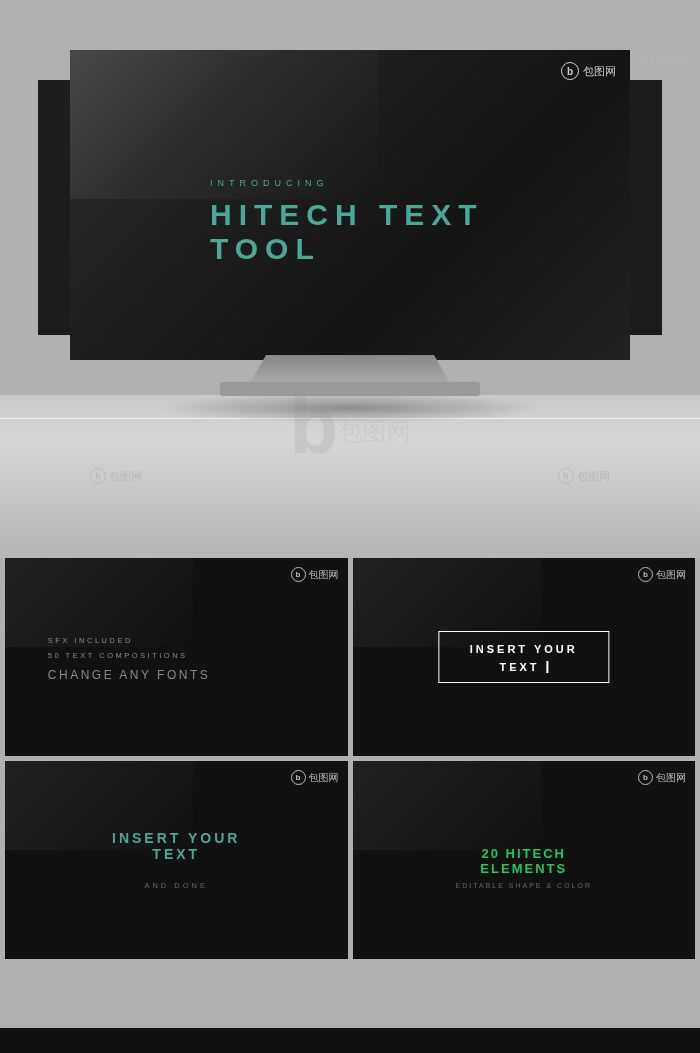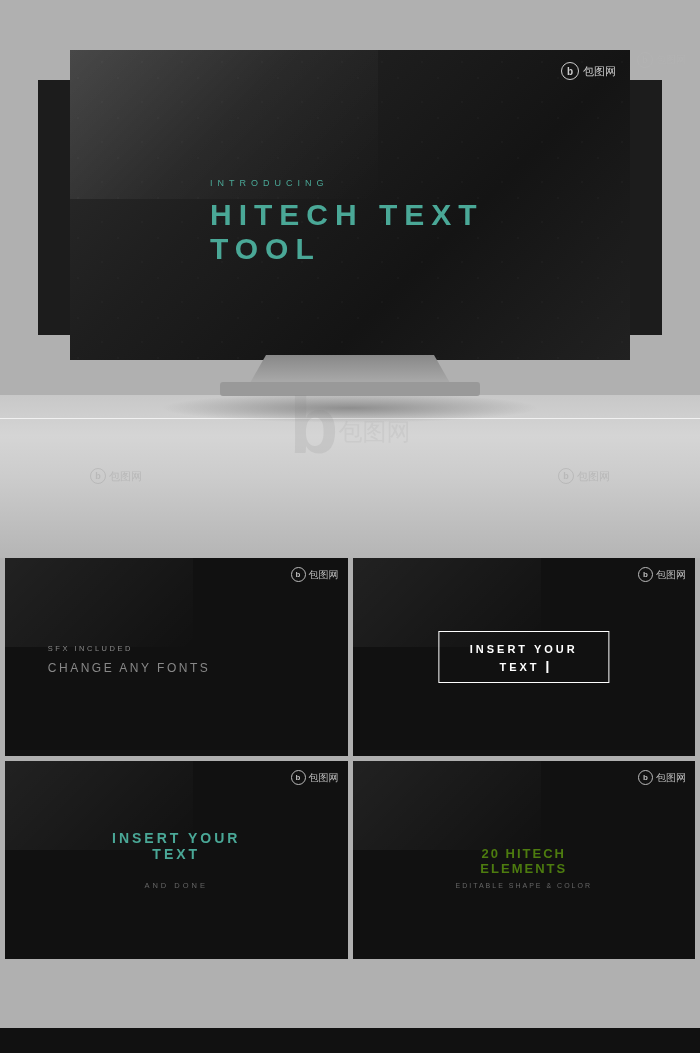--- a/index.html
+++ b/index.html
@@ -64,20 +64,21 @@
 <div style="position:absolute;top:558px;left:0;width:100%;display:grid;grid-template-columns:1fr 1fr;grid-template-rows:auto auto;gap:5px;padding:0 5px;">
 
   <div style="background:#111;height:198px;position:relative;overflow:hidden;">
     <div style="position:absolute;top:0;left:0;width:55%;height:45%;background:linear-gradient(135deg,rgba(255,255,255,0.07) 0%,transparent 100%);"></div>
     <div style="position:absolute;top:9px;right:9px;color:#bbb;font-size:10px;display:flex;align-items:center;gap:3px;">
       <div style="width:15px;height:15px;border:1.5px solid #bbb;border-radius:50%;display:flex;align-items:center;justify-content:center;font-size:8px;font-weight:bold;">b</div>
       <span>包图网</span>
     </div>
     <div style="position:absolute;top:50%;left:50%;transform:translate(-50%,-50%);text-align:left;width:75%;">
       <div style="color:#888;font-size:7.5px;letter-spacing:2.5px;text-transform:uppercase;line-height:2;font-family:Arial,sans-serif;margin-top:6px;">SFX INCLUDED</div>
+      <div style="color:#888;font-size:7.5px;letter-spacing:2.5px;text-transform:uppercase;line-height:2;font-family:Arial,sans-serif;">50 TEXT COMPOSITIONS</div>
       <div style="color:#888;font-size:12px;letter-spacing:2.5px;text-transform:uppercase;line-height:2;font-family:Liberation Sans, sans-serif;">CHANGE ANY FONTS</div>
     </div>
   </div>
 
   <div style="background:#111;height:198px;position:relative;overflow:hidden;">
     <div style="position:absolute;top:0;left:0;width:55%;height:45%;background:linear-gradient(135deg,rgba(255,255,255,0.07) 0%,transparent 100%);"></div>
     <div style="position:absolute;top:9px;right:9px;color:#bbb;font-size:10px;display:flex;align-items:center;gap:3px;">
       <div style="width:15px;height:15px;border:1.5px solid #bbb;border-radius:50%;display:flex;align-items:center;justify-content:center;font-size:8px;font-weight:bold;">b</div>
       <span>包图网</span>
     </div>
@@ -101,20 +102,20 @@
     </div>
   </div>
 
   <div style="background:#111;height:198px;position:relative;overflow:hidden;">
     <div style="position:absolute;top:0;left:0;width:55%;height:45%;background:linear-gradient(135deg,rgba(255,255,255,0.07) 0%,transparent 100%);"></div>
     <div style="position:absolute;top:9px;right:9px;color:#bbb;font-size:10px;display:flex;align-items:center;gap:3px;">
       <div style="width:15px;height:15px;border:1.5px solid #bbb;border-radius:50%;display:flex;align-items:center;justify-content:center;font-size:8px;font-weight:bold;">b</div>
       <span>包图网</span>
     </div>
     <div style="position:absolute;top:50%;left:50%;transform:translate(-50%,-50%);text-align:center;">
-      <div style="color:#4d7c0f;font-size:13px;font-weight:700;letter-spacing:2px;text-transform:uppercase;font-family:Arial,sans-serif;margin-top:15px;">20 HITECH ELEMENTS</div>
+      <div style="color:#22c55e;font-size:13px;font-weight:700;letter-spacing:2px;text-transform:uppercase;font-family:Arial,sans-serif;margin-top:15px;">20 HITECH ELEMENTS</div>
       <div style="color:#666;font-size:7px;letter-spacing:2px;text-transform:uppercase;margin-top:6px;font-family:Arial,sans-serif;">EDITABLE SHAPE &amp; COLOR</div>
     </div>
   </div>
 
 </div>
 
 <div style="position:absolute;bottom:0;left:0;width:100%;height:25px;background:#111;"></div>
 
 </body></html>

